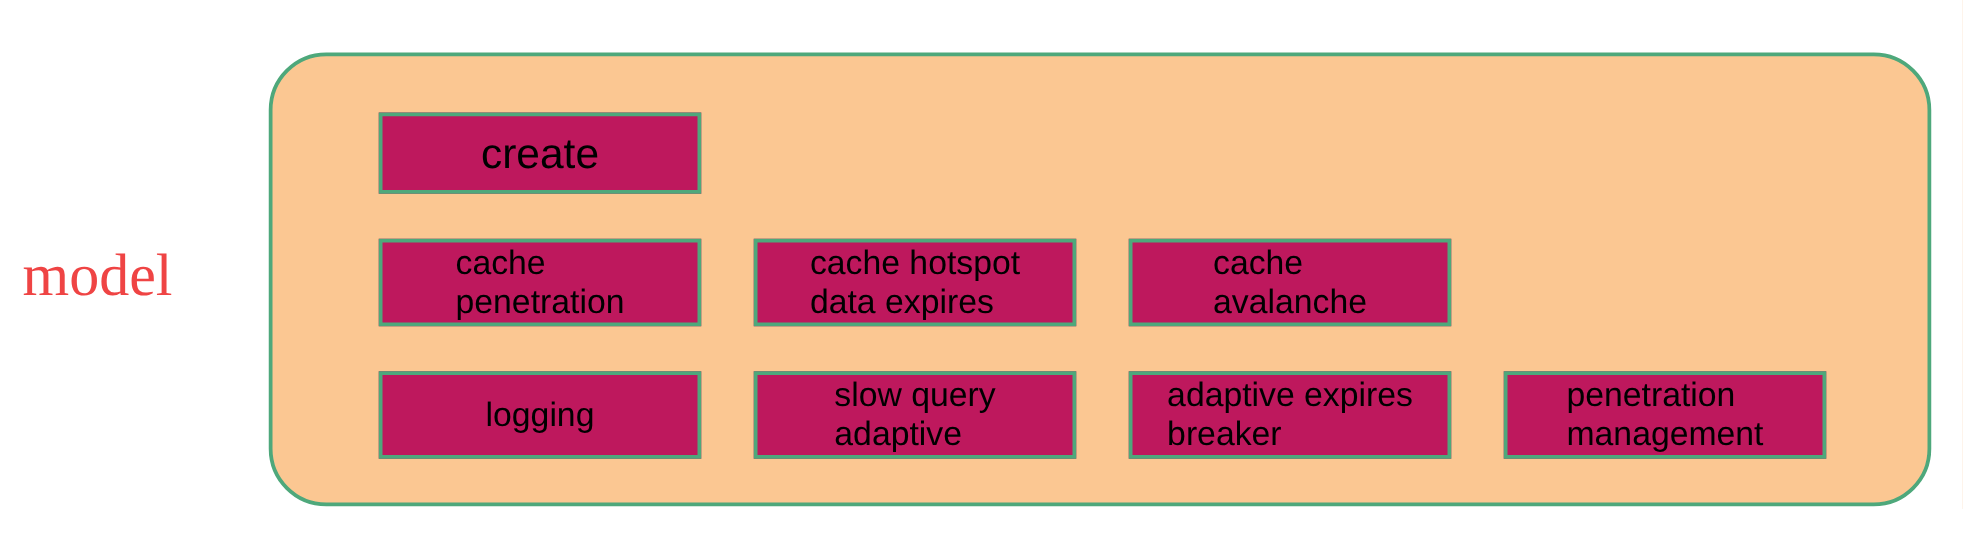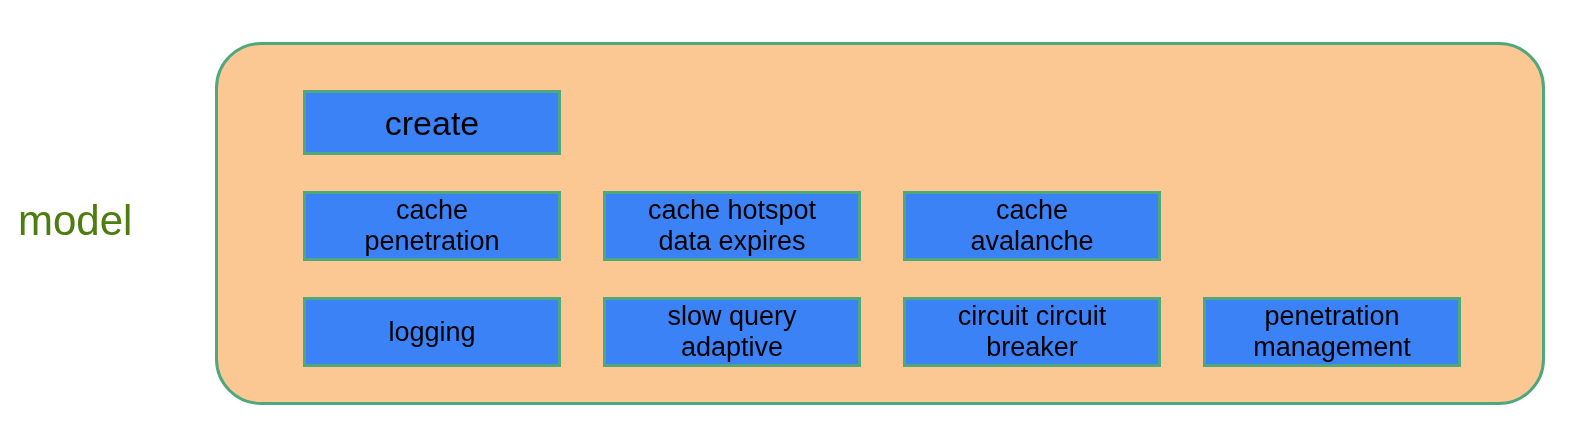--- a/index.html
+++ b/index.html
@@ -18,24 +18,25 @@
     background: #ffffff;
     overflow: hidden;
   }
 
   
   #layer-label {
     position: absolute;
     left: 18px;
     top: 197px;
     width: 180px;
-    font-size: 42px;
+    font-size: 48px;
     line-height: 48px;
-    color: #4d7c0f;
+    color: #ef4444;
     white-space: nowrap;
+    font-family: Liberation Serif, serif;
   }
 
   
   #model-container {
     position: absolute;
     left: 215px;
     top: 42px;
     width: 1330px;
     height: 363px;
     box-sizing: border-box;
@@ -54,26 +55,26 @@
     flex-direction: column;
     row-gap: 36px;
   }
   .box-row {
     display: flex;
     column-gap: 42px;
   }
   .cell {
     box-sizing: border-box;
     width: 258px;
-    background: #3b82f6;
+    background: #be185d;
     border: 3px solid #4ea87b;
     display: flex;
     align-items: center;
     justify-content: center;
-    text-align: center;
+    text-align: left;
     color: #000000;
   }
   .row-primary .cell {
     height: 65px;
     font-size: 34px;
     line-height: 38px;
   }
   .row-secondary .cell,
   .row-tertiary .cell {
     height: 70px;
@@ -120,21 +121,21 @@
 
       <div class="box-row row-tertiary">
         <div class="cell">
           <span class="cell-label">logging</span>
         </div>
         <div class="cell">
           <span class="cell-label">slow query
 adaptive</span>
         </div>
         <div class="cell">
-          <span class="cell-label">circuit circuit
+          <span class="cell-label">adaptive expires
 breaker</span>
         </div>
         <div class="cell">
           <span class="cell-label">penetration
 management</span>
         </div>
       </div>
 
     </div>
   </div>

